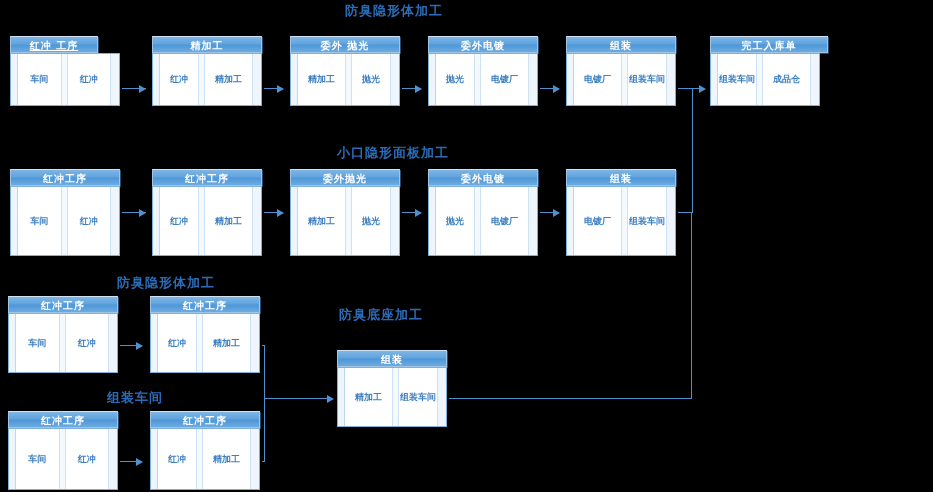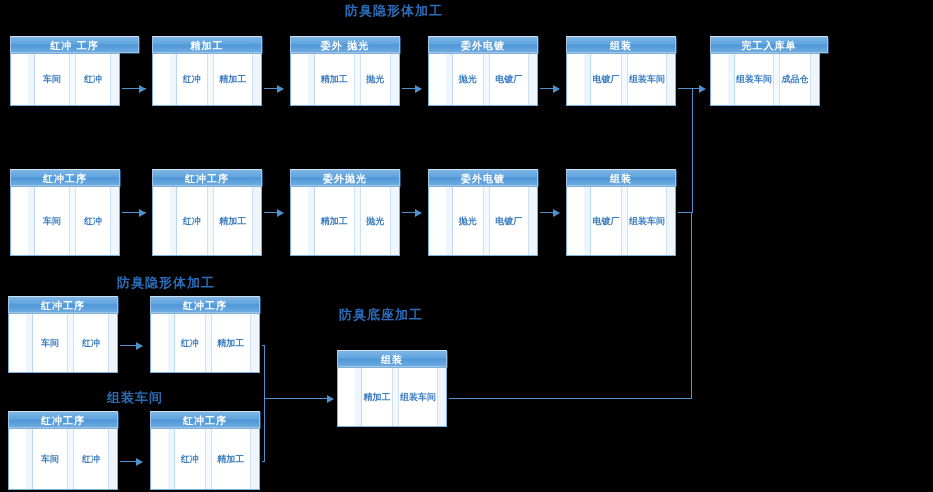--- a/index.html
+++ b/index.html
@@ -26,21 +26,20 @@
     box-shadow:1px 1px 0 #274a6b;
     color:#ffffff;font-size:10px;font-weight:bold;text-align:center;
     letter-spacing:1px;white-space:nowrap;overflow:hidden;
   }
   .node .body{
     position:absolute;left:0;top:17px;
     box-sizing:border-box;
     background:#ffffff;
     border:1px solid #7fb0da;
     display:flex;
-    padding-left:17px;
   }
   
   .node .body .gut{flex:0 0 6px;background:#eef5fc;border-right:1px solid #bcd8ef;}
   .node .body .thin{flex:0 0 5px;background:#f4f9fd;border-right:1px solid #cfe2f4;}
   .node .body .cell{
     flex:1 1 auto;display:flex;align-items:center;justify-content:center;
     color:#3d7fc1;font-size:9px;font-weight:bold;text-align:center;
     line-height:11px;padding:0 1px;border-right:1px solid #cfe2f4;
     word-break:break-all;
   }
@@ -54,26 +53,27 @@
     border-top:4px solid transparent;border-bottom:4px solid transparent;
     border-left:7px solid #4f91cf;
   }
 </style>
 </head>
 <body>
 
 <div id="canvas">
 
   <div class="sect-title" style="left:345px;top:2px;">防臭隐形体加工</div>
+  <div class="sect-title" style="left:337px;top:144px;">小口隐形面板加工</div>
   <div class="sect-title" style="left:117px;top:274px;">防臭隐形体加工</div>
   <div class="sect-title" style="left:107px;top:389px;">组装车间</div>
   <div class="sect-title" style="left:339px;top:306px;">防臭底座加工</div>
 
   <div class="node" style="left:10px;top:36px;width:110px;">
-    <div class="hdr" style="width:129px;">红冲 工序</div>
+    <div class="hdr" style="width:88px;text-decoration:underline;">红冲 工序</div>
     <div class="body" style="width:110px;height:53px;">
       <div class="gut"></div>
       <div class="cell">车间</div>
       <div class="thin"></div>
       <div class="cell">红冲</div>
       <div class="tail"></div>
     </div>
   </div>
 
   <div class="node" style="left:152px;top:36px;width:110px;">

